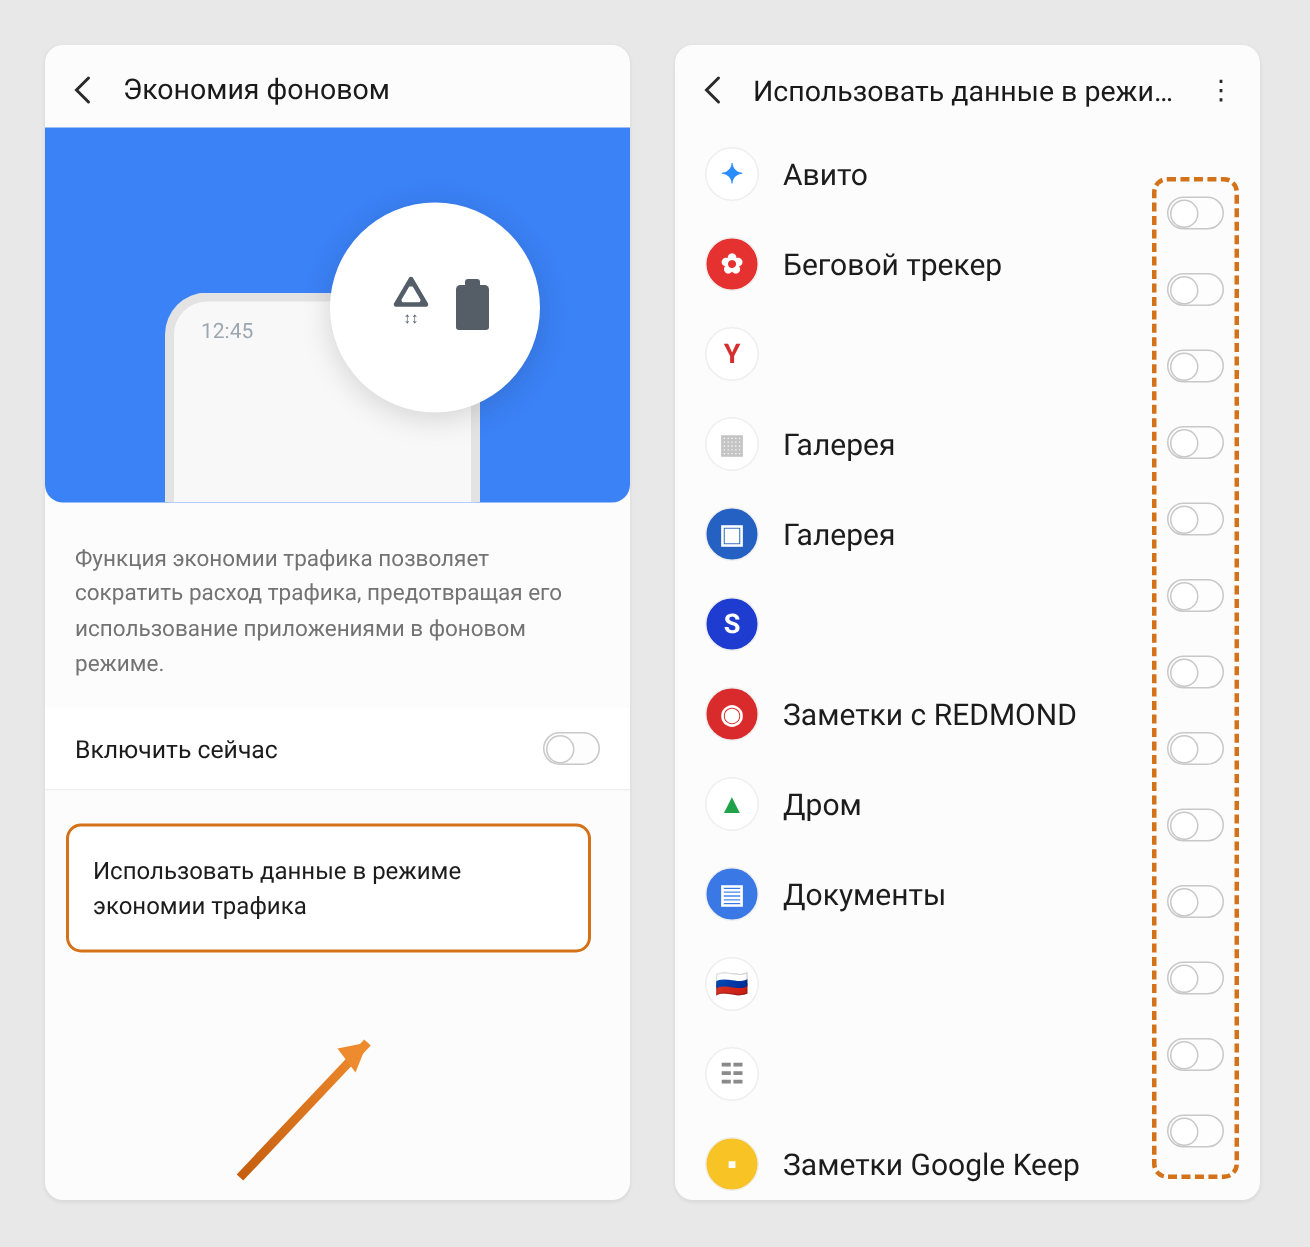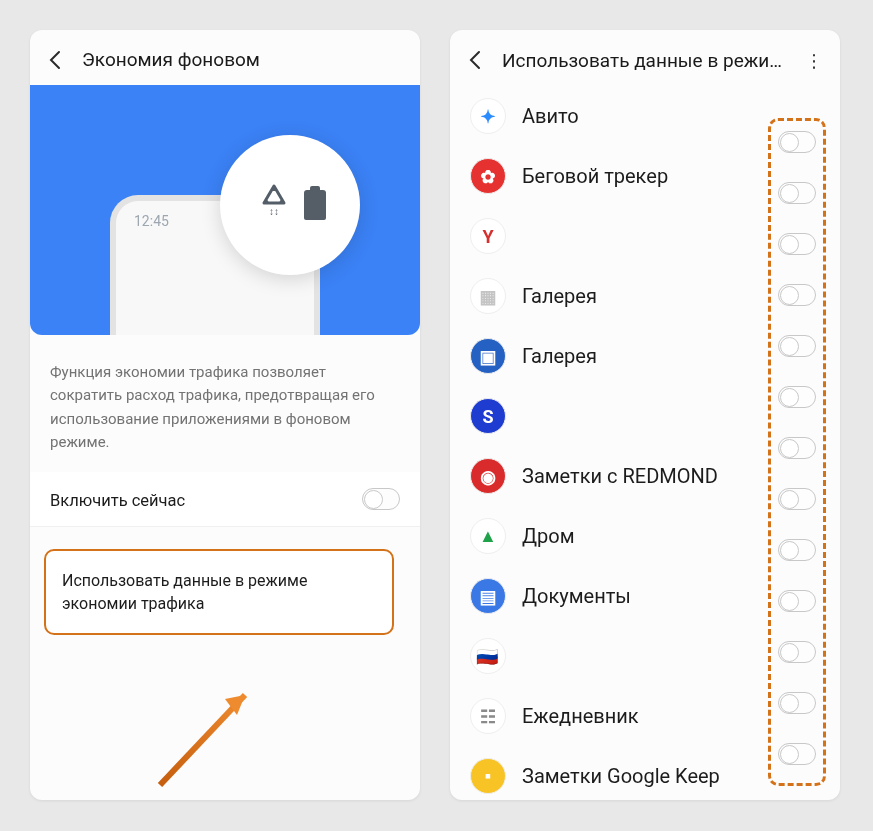--- a/index.html
+++ b/index.html
@@ -269,21 +269,20 @@
       </div>
       <div class="app-row">
         <div class="app-icon" style="background: rgb(58, 120, 230); color: rgb(255, 255, 255); font-weight: 700;">▤</div>
         <div class="app-name">Документы</div>
       </div>
       <div class="app-row">
         <div class="app-icon" style="background: rgb(255, 255, 255); color: rgb(0, 0, 0); font-weight: 700;">🇷🇺</div>
       </div>
       <div class="app-row">
         <div class="app-icon" style="background: rgb(255, 255, 255); color: rgb(138, 138, 138); font-weight: 700;">☷</div>
-        <div class="app-name">Ежедневник</div>
       </div>
       <div class="app-row">
         <div class="app-icon" style="background: rgb(248, 195, 36); color: rgb(255, 255, 255); font-weight: 700;">▪</div>
         <div class="app-name">Заметки Google Keep</div>
       </div>
     </div>
 
   <div class="toggle-col" id="toggle-col">
       <div class="toggle"></div>
       <div class="toggle"></div>

